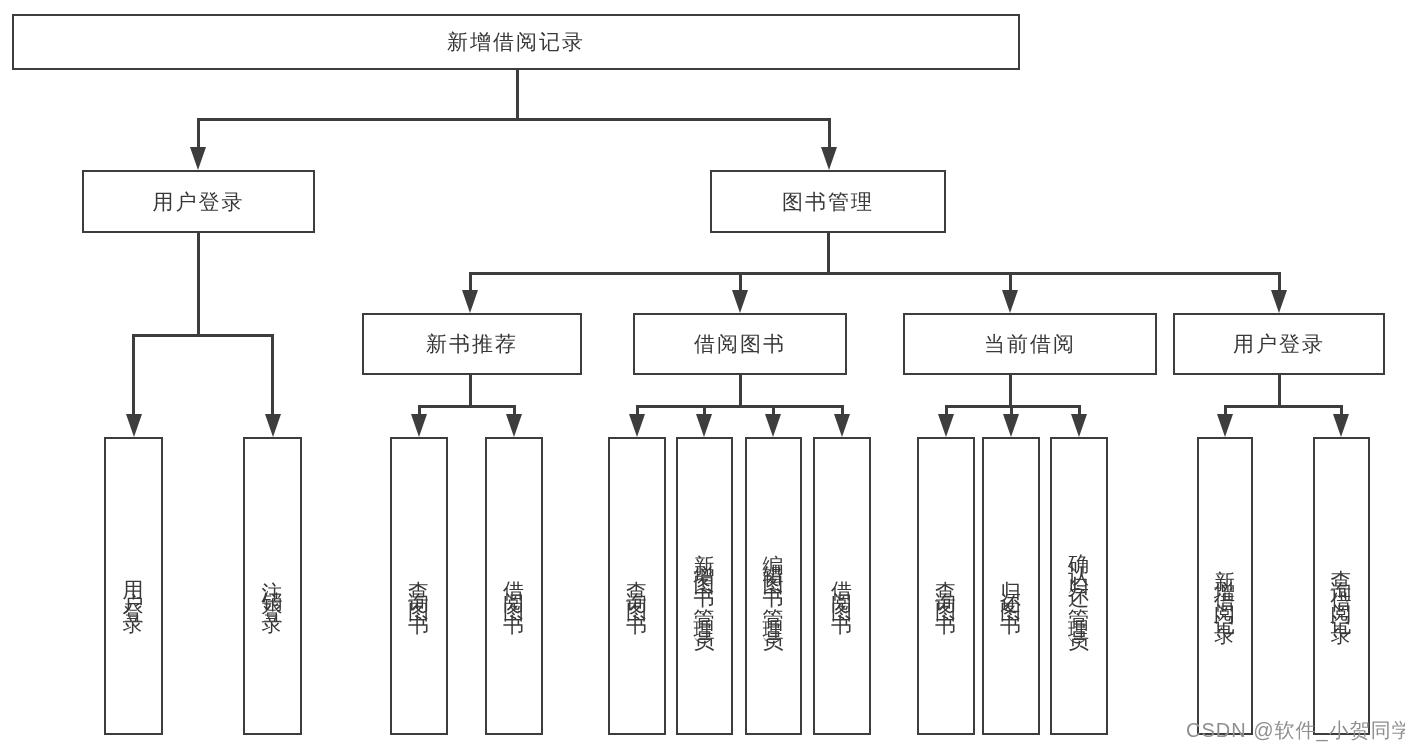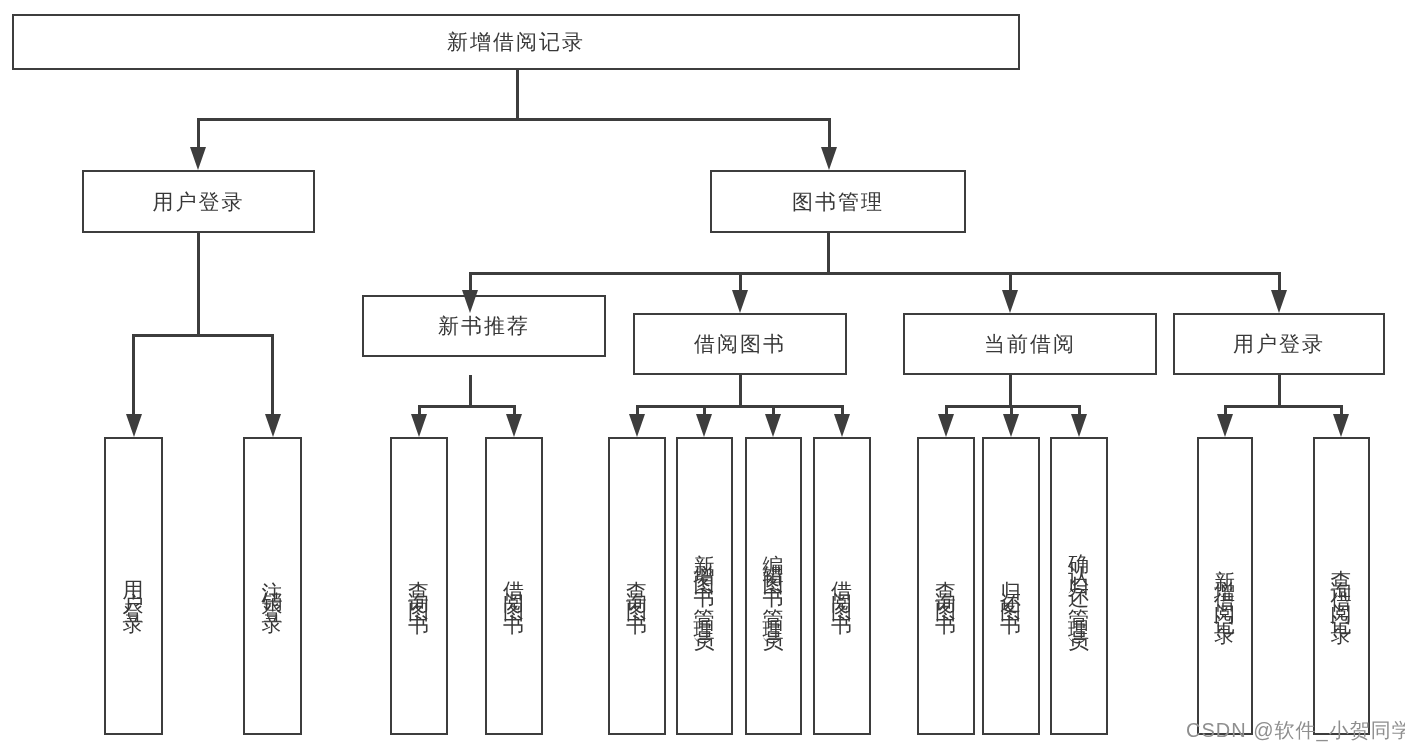--- a/index.html
+++ b/index.html
@@ -43,25 +43,25 @@
 
 <div class="canvas">
 
   <div class="node" style="left:12px; top:14px; width:1008px; height:56px">
     <span class="h-label">新增借阅记录</span>
   </div>
 
   <div class="node" style="left:82px; top:170px; width:233px; height:63px">
     <span class="h-label">用户登录</span>
   </div>
-  <div class="node" style="left:710px; top:170px; width:256px; height:63px">
+  <div class="node" style="left:710px; top:170px; width:236px; height:63px">
     <span class="h-label">图书管理</span>
   </div>
 
-  <div class="node" style="left:362px; top:295px; width:244px; height:62px">
+  <div class="node" style="left:362px; top:313px; width:220px; height:62px">
     <span class="h-label">新书推荐</span>
   </div>
   <div class="node" style="left:633px; top:313px; width:214px; height:62px">
     <span class="h-label">借阅图书</span>
   </div>
   <div class="node" style="left:903px; top:313px; width:254px; height:62px">
     <span class="h-label">当前借阅</span>
   </div>
   <div class="node" style="left:1173px; top:313px; width:212px; height:62px">
     <span class="h-label">用户登录</span>

